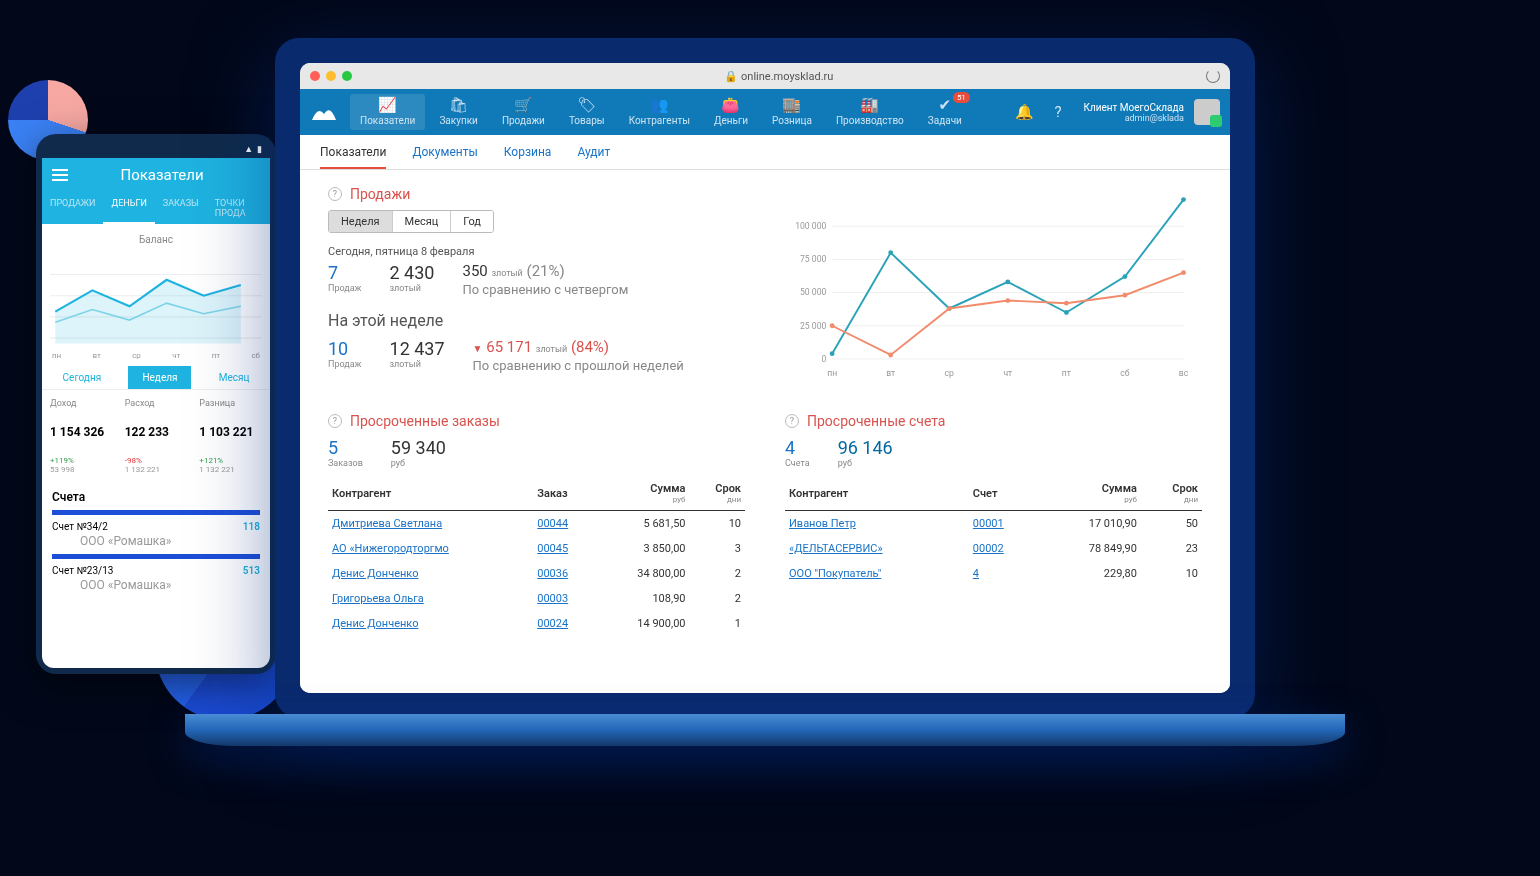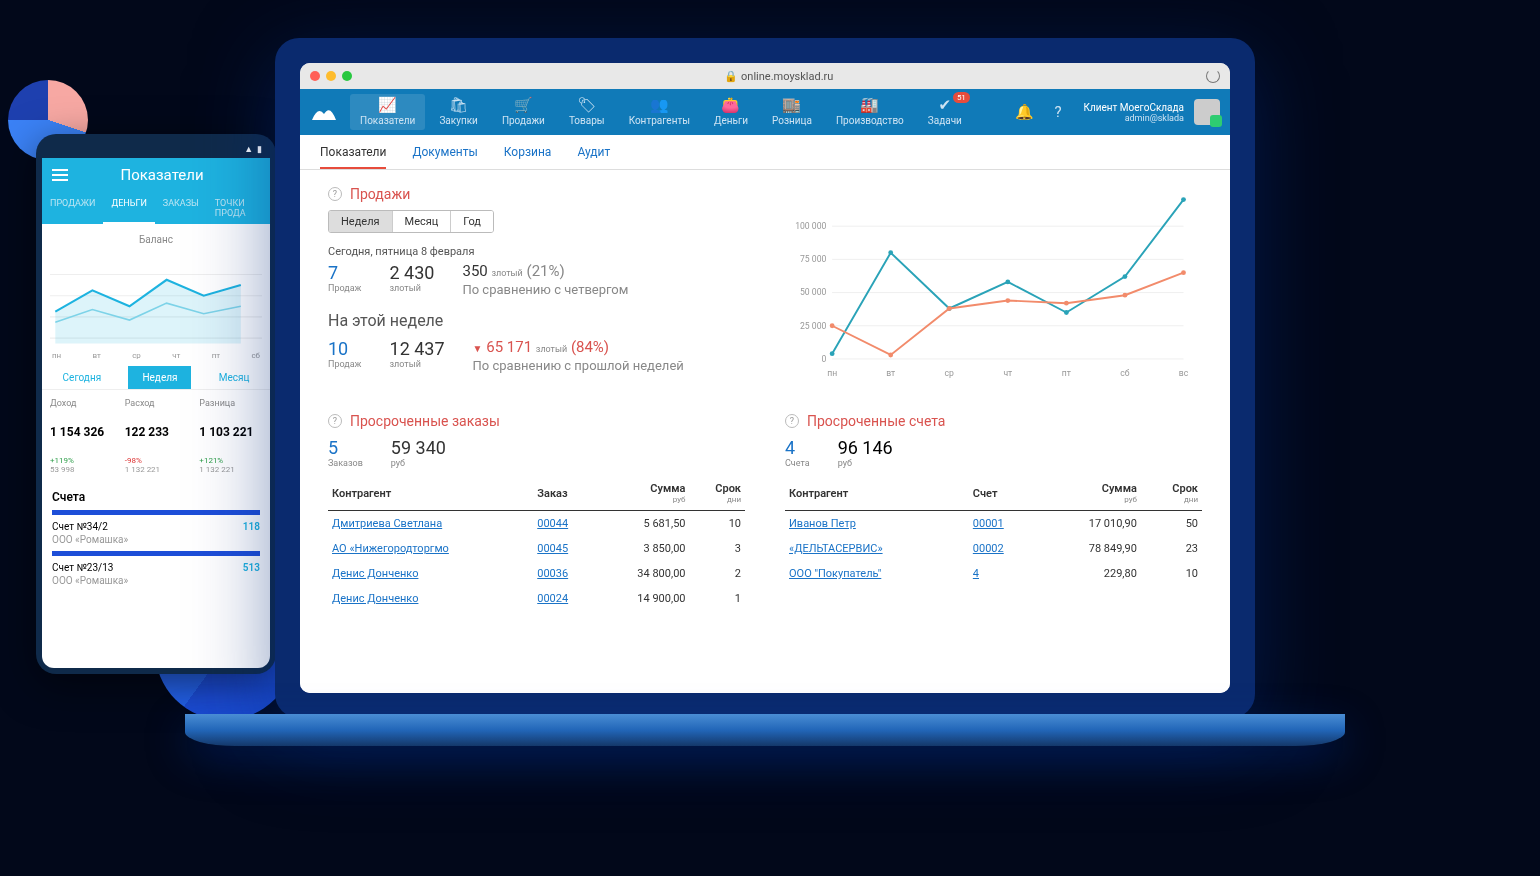--- a/index.html
+++ b/index.html
@@ -34,21 +34,21 @@
 .ph-stat { flex:1; padding:0 4px; }
 .ph-stat-label { color:#888; font-size:9px; }
 .ph-stat-val { font-weight:700; font-size:12px; margin:17px 0; }
 .ph-stat-delta { font-size:8px; }
 .ph-stat-delta.pos { color:#2e9e4a; }
 .ph-stat-delta.neg { color:#d33; }
 .ph-stat-sub { font-size:8px; color:#999; }
 .ph-accounts { padding:8px 10px; font-size:10px; }
 .ph-acc-title { font-weight:600; font-size:12px; margin-bottom:6px; }
 .ph-acc-item { display:flex; justify-content:space-between; padding:6px 0; border-top:5px solid #1d4ed8; }
-.ph-acc-company { color:#999; font-size:10px; margin-top:2px; }
+.ph-acc-company { color:#999; font-size:12px; margin-top:2px;margin-left:28px; }
 .ph-acc-amt { color:#1eb3e0; font-weight:600; }
 
 
 .laptop { position:absolute; top:38px; left:275px; width:980px; height:680px; background:#0a2a6e; border-radius:24px; padding:25px; box-shadow:0 20px 80px rgba(0,40,120,.5); }
 .laptop-base { position:absolute; bottom:-28px; left:-90px; right:-90px; height:32px; background:linear-gradient(180deg,#4a8dd4 0%,#2266b8 50%,#14386a 100%); border-radius:0 0 50px 50px / 0 0 14px 14px; box-shadow:0 14px 40px rgba(0,50,150,.4); }
 .browser { background:#f3f3f3; border-radius:10px; height:100%; overflow:hidden; display:flex; flex-direction:column; }
 .chrome { height:26px; background:#e8e8e8; display:flex; align-items:center; padding:0 10px; gap:6px; font-size:11px; color:#555; }
 .dot { width:10px; height:10px; border-radius:50%; }
 .dot.r{background:#ff5f57;} .dot.y{background:#febc2e;} .dot.g{background:#28c840;}
 .url { flex:1; text-align:center; font-size:11px; color:#555; }
@@ -363,41 +363,47 @@
       <td class="r">3 850,00</td>
                   <td class="r">3</td>
                 </tr>
                 <tr>
                   <td><a>Денис Донченко</a></td>
       <td><a>00036</a></td>
       <td class="r">34 800,00</td>
                   <td class="r">2</td>
                 </tr>
                 <tr>
+                  <td><a>Григорьева Ольга</a></td>
+      <td><a>00003</a></td>
+      <td class="r">108,90</td>
+                  <td class="r">2</td>
+                </tr>
+                <tr>
                   <td><a>Денис Донченко</a></td>
       <td><a>00024</a></td>
       <td class="r">14 900,00</td>
                   <td class="r">1</td>
                 </tr>
               </tbody>
           </table>
         </div>
 
         <div class="card">
           <div class="card-title">
               <span class="help">?</span>
               <span>Просроченные счета</span>
             </div>
           <div class="summary-pair">
             <div class="stat-block">
                 <div class="big">4</div>
                 <div class="lbl">Счета</div>
               </div>
             <div class="stat-block">
-                <div class="big" style="color:#000000">96 146</div>
+                <div class="big" style="color:#0369a1">96 146</div>
                 <div class="lbl">руб</div>
               </div>
           </div>
           <table>
             <thead>
                 <tr>
               <th>Контрагент</th>
               <th>Счет</th>
               <th class="r"><span>Сумма</span><span class="sub">руб</span></th>
               <th class="r"><span>Срок</span><span class="sub">дни</span></th>

